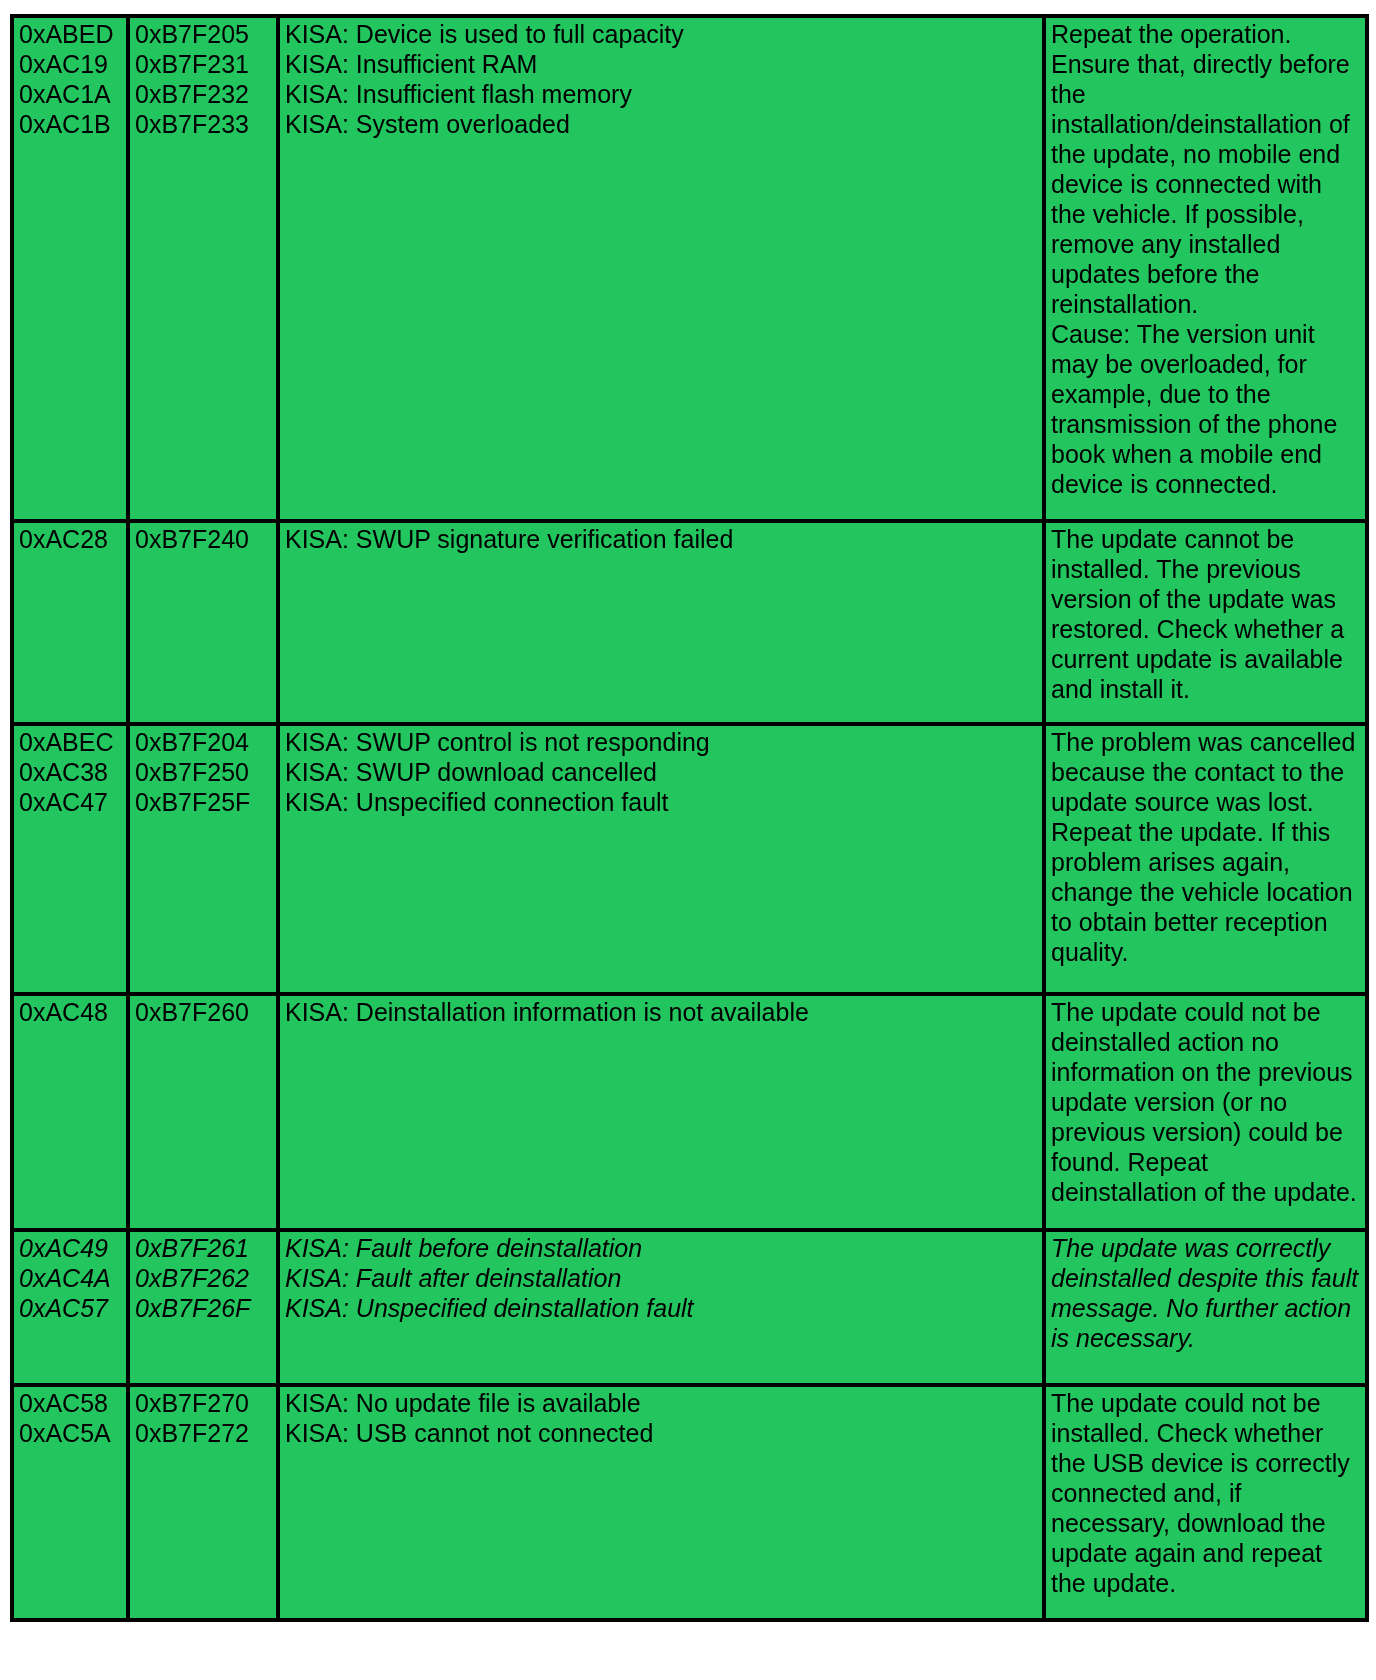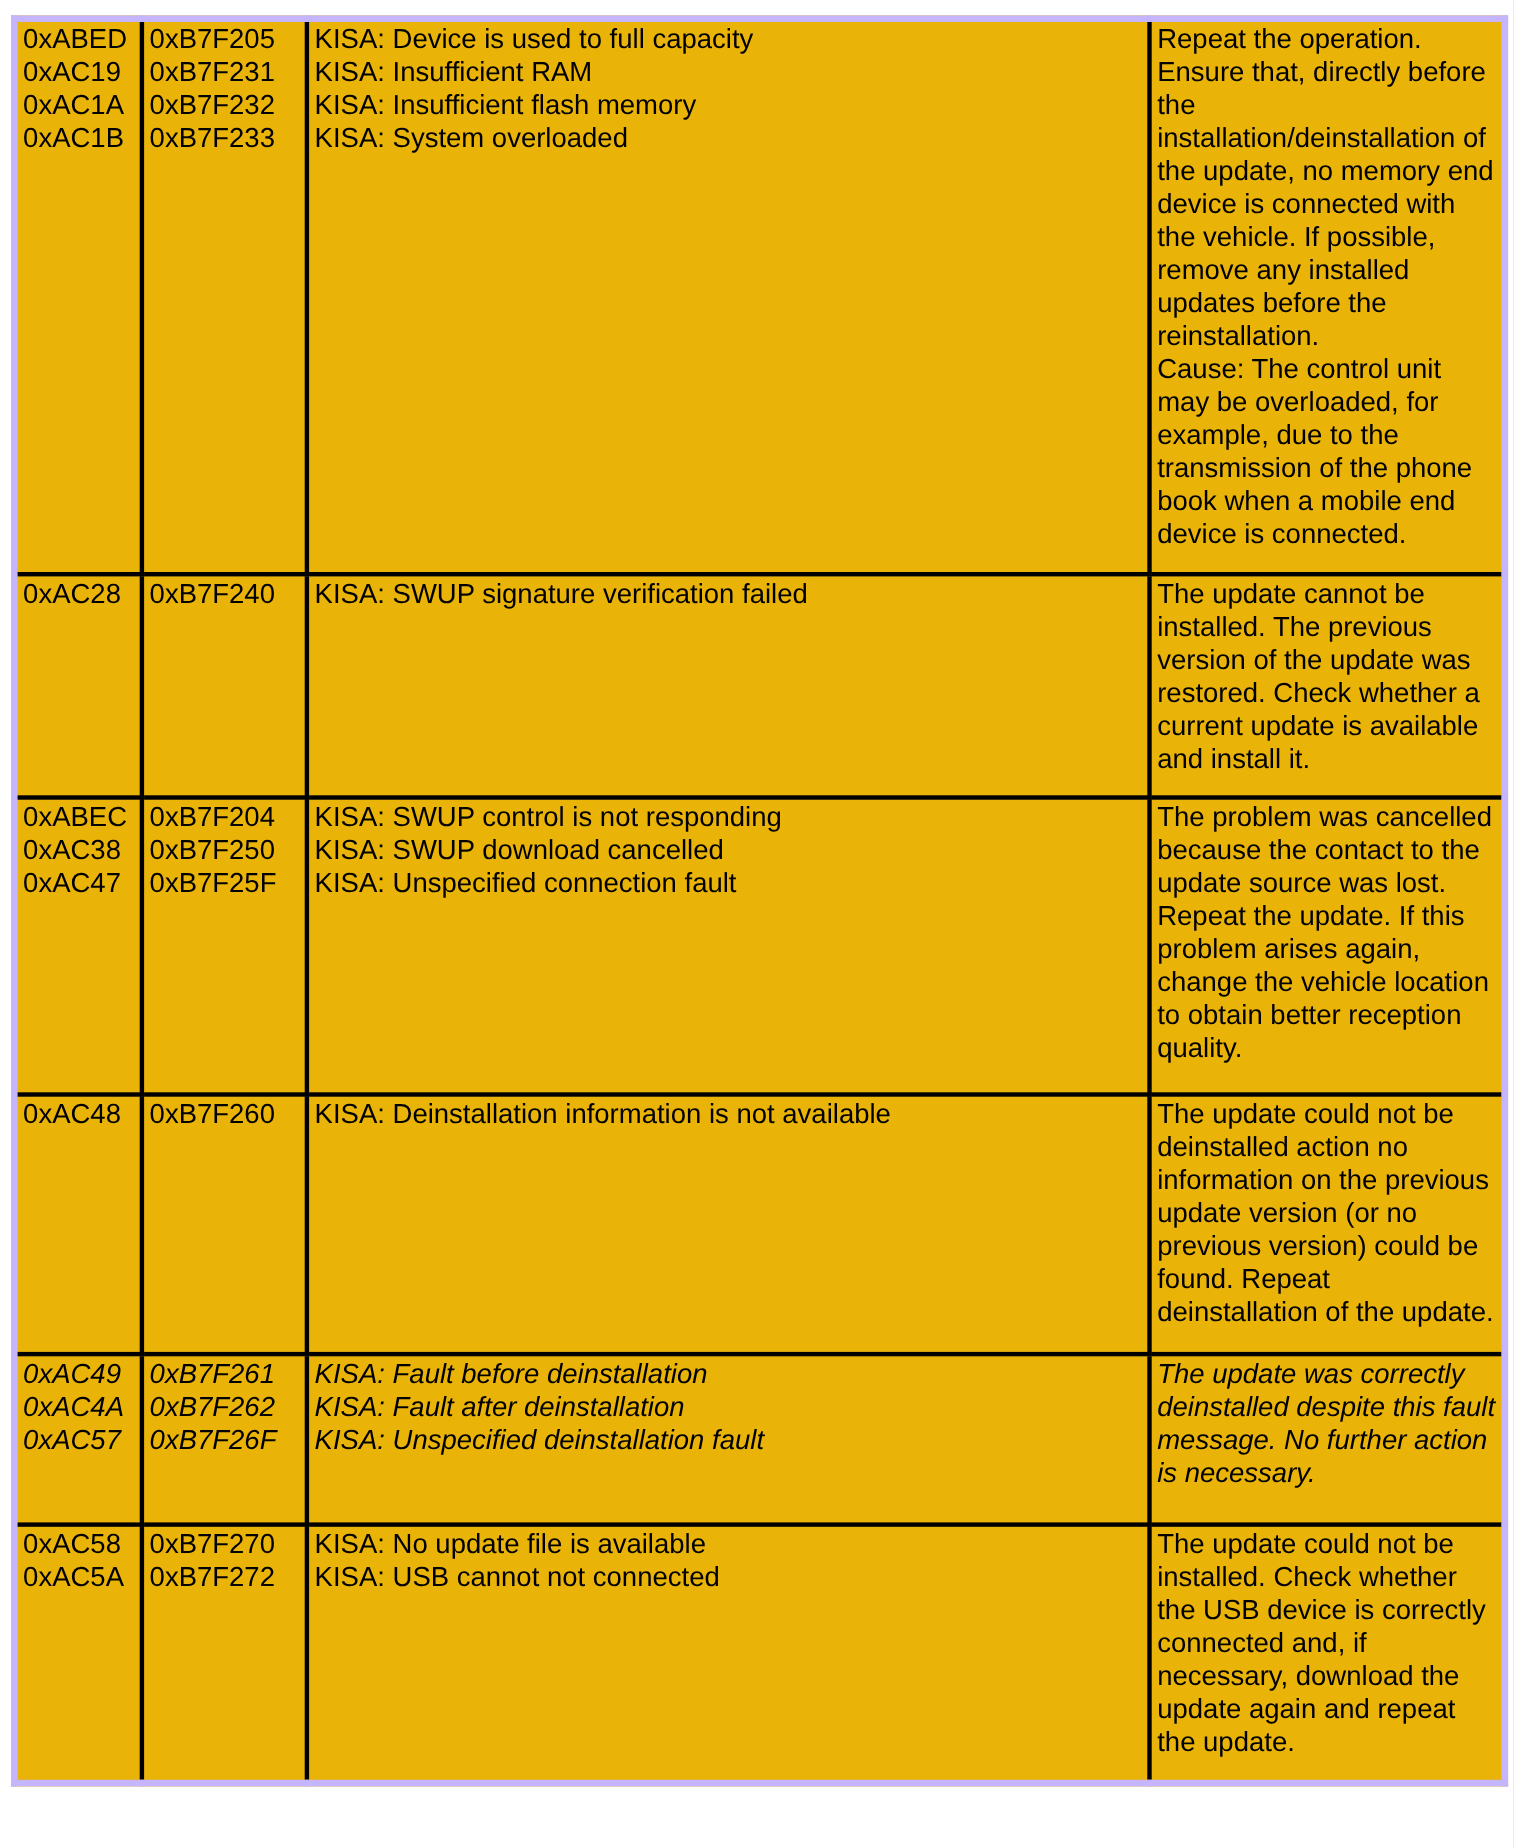--- a/index.html
+++ b/index.html
@@ -14,22 +14,22 @@
     width: 1376px;
     height: 1680px;
     background: #ffffff;
     box-sizing: border-box;
     padding: 14px 11px 0 10px;
   }
   table.error-table {
     border-collapse: collapse;
     table-layout: fixed;
     width: 1355px;
-    border: 6px solid #c4b5fd;
-    background: #eab308;
+    border: 1px solid #c4b5fd;
+    background: #22c55e;
   }
   table.error-table td {
     border: 4px solid #000000;
     vertical-align: top;
     padding: 1px 5px 2px 5px;
     font-size: 25px;
     line-height: 30px;
     white-space: pre-line;
     overflow-wrap: break-word;
     box-sizing: border-box;
@@ -64,22 +64,22 @@
 0xAC1A
 0xAC1B</td>
         <td>0xB7F205
 0xB7F231
 0xB7F232
 0xB7F233</td>
         <td>KISA: Device is used to full capacity
 KISA: Insufficient RAM
 KISA: Insufficient flash memory
 KISA: System overloaded</td>
-        <td><span>Repeat the operation. Ensure that, directly before the installation/deinstallation of the update, </span><b>no</b><span> memory end device is connected with the vehicle. If possible, remove any installed updates before the reinstallation.
-</span><b>Cause:</b><span> The control unit may be overloaded, for example, due to the transmission of the phone book when a mobile end device is connected.</span></td>
+        <td><span>Repeat the operation. Ensure that, directly before the installation/deinstallation of the update, </span><b>no</b><span> mobile end device is connected with the vehicle. If possible, remove any installed updates before the reinstallation.
+</span><b>Cause:</b><span> The version unit may be overloaded, for example, due to the transmission of the phone book when a mobile end device is connected.</span></td>
       </tr>
       <tr class="r2">
         <td>0xAC28</td>
         <td>0xB7F240</td>
         <td>KISA: SWUP signature verification failed</td>
         <td><span>The update cannot be installed. The previous version of the update was restored. Check whether a current update is available and install it.</span></td>
       </tr>
       <tr class="r3">
         <td>0xABEC
 0xAC38

